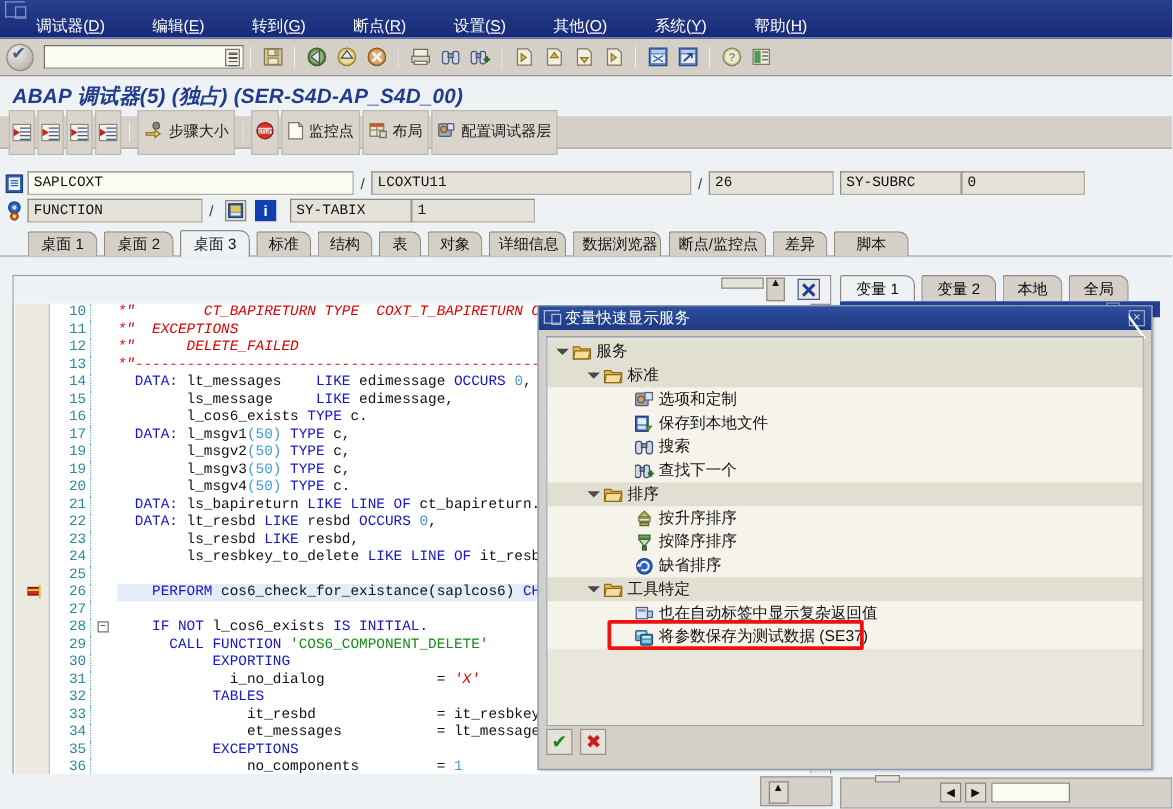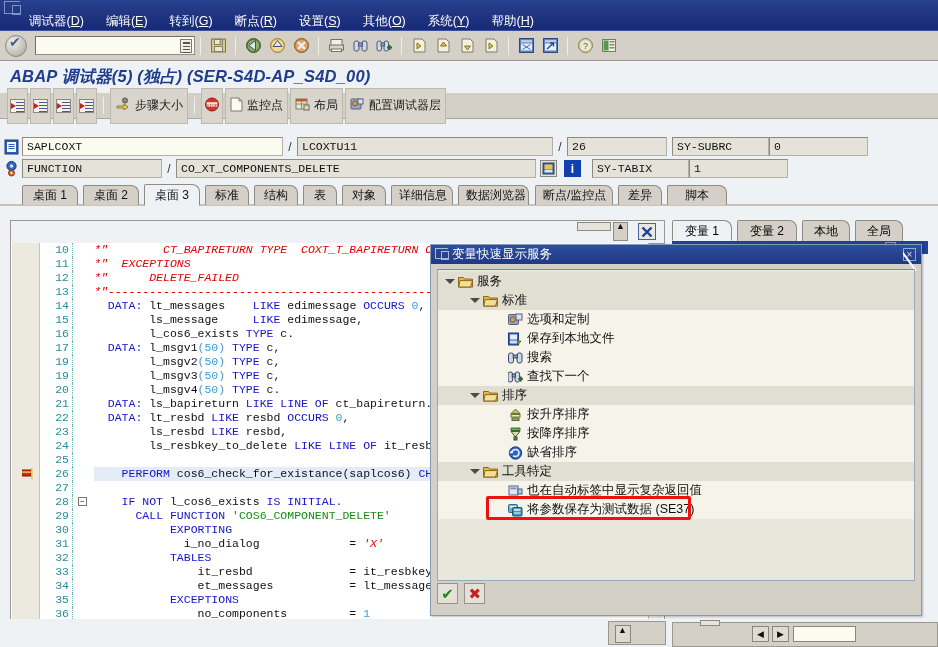--- a/index.html
+++ b/index.html
@@ -21,21 +21,21 @@
   }
   .win-glyph {
     position: absolute; left: 4px; top: 1px; width: 16px; height: 13px;
     border: 1px solid #7f93c6; border-right: none;
   }
   .win-glyph::after {
     content:""; position:absolute; right:-1px; top:3px; width:7px; height:8px;
     border:1px solid #7f93c6;
   }
   .menu-items {
-    position: absolute; left: 18px; top: 13px; display: flex; gap: 0px;
+    position: absolute; left: 18px; top: 13px; display: flex; gap: 16px;
   }
   .menu-item {
     padding: 0 11px; height: 17px; line-height: 16px; font-size: 12.5px;
     color: #ffffff; white-space: nowrap; cursor: default;
   }
   .menu-item u { text-decoration: underline; }
 
   
   .toolbar1 {
     position: absolute; top: 30px; left: 0; width: 938px; height: 31px;
@@ -535,21 +535,20 @@
     <div class="fr-icon">
       <svg width="15" height="17" viewBox="0 0 15 17">
         <circle cx="7.5" cy="6" r="4.6" fill="#2f63c0" stroke="#1b3f80"></circle>
         <circle cx="7.5" cy="6" r="1.8" fill="#cfe0f6"></circle>
         <circle cx="7.5" cy="13" r="3" fill="#d2652a" stroke="#8c3f14"></circle>
         <circle cx="7.5" cy="13" r="1.2" fill="#ffe9c8"></circle>
       </svg>
     </div>
     <div class="inp ro" style="width:140px">FUNCTION</div>
     <div class="slash">/</div>
-    <div class="inp ro" style="width:360px">CO_XT_COMPONENTS_DELETE</div>
     <div style="width:4px"></div>
     <div style="width:17px;height:17px;border:1px solid #8a867e;background:#e6e3db;display:flex;align-items:center;justify-content:center;">
       <svg width="13" height="13" viewBox="0 0 13 13">
         <rect x="1" y="1" width="11" height="11" fill="#3a63a8" stroke="#24406f"></rect>
         <rect x="2.5" y="2.5" width="8" height="5" fill="#e6c74f"></rect>
         <rect x="2.5" y="8" width="8" height="2.5" fill="#dfe6f2"></rect>
       </svg>
     </div>
     <div style="width:7px"></div>
     <div style="width:17px;height:17px;background:#1040b0;display:flex;align-items:center;justify-content:center;color:#fff;font-weight:bold;font-size:12px;line-height:1;">i</div>

